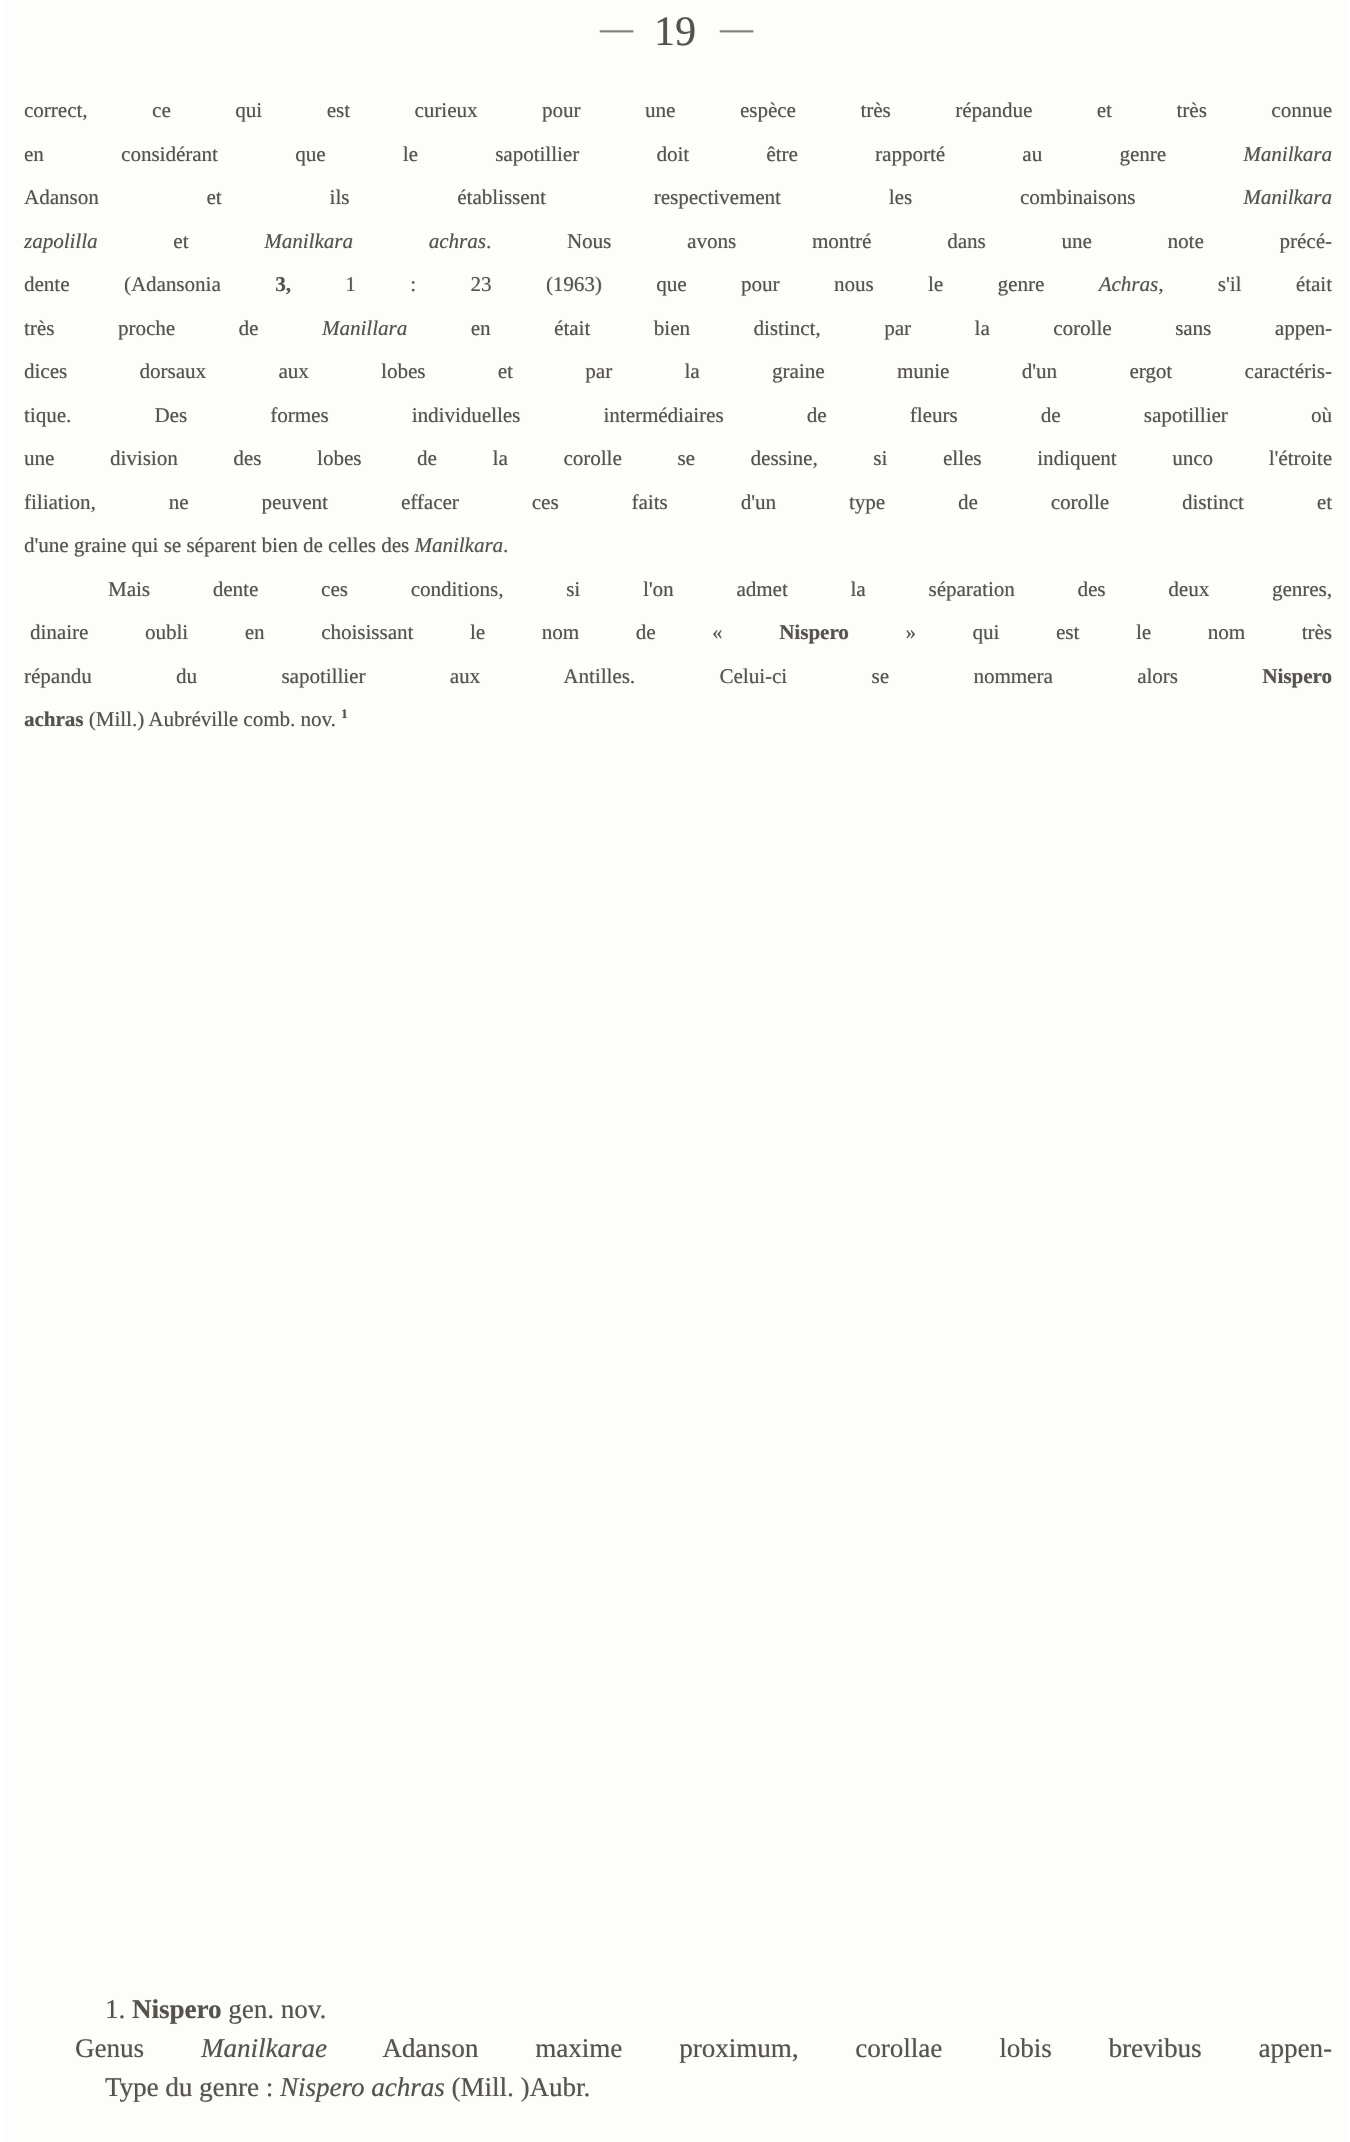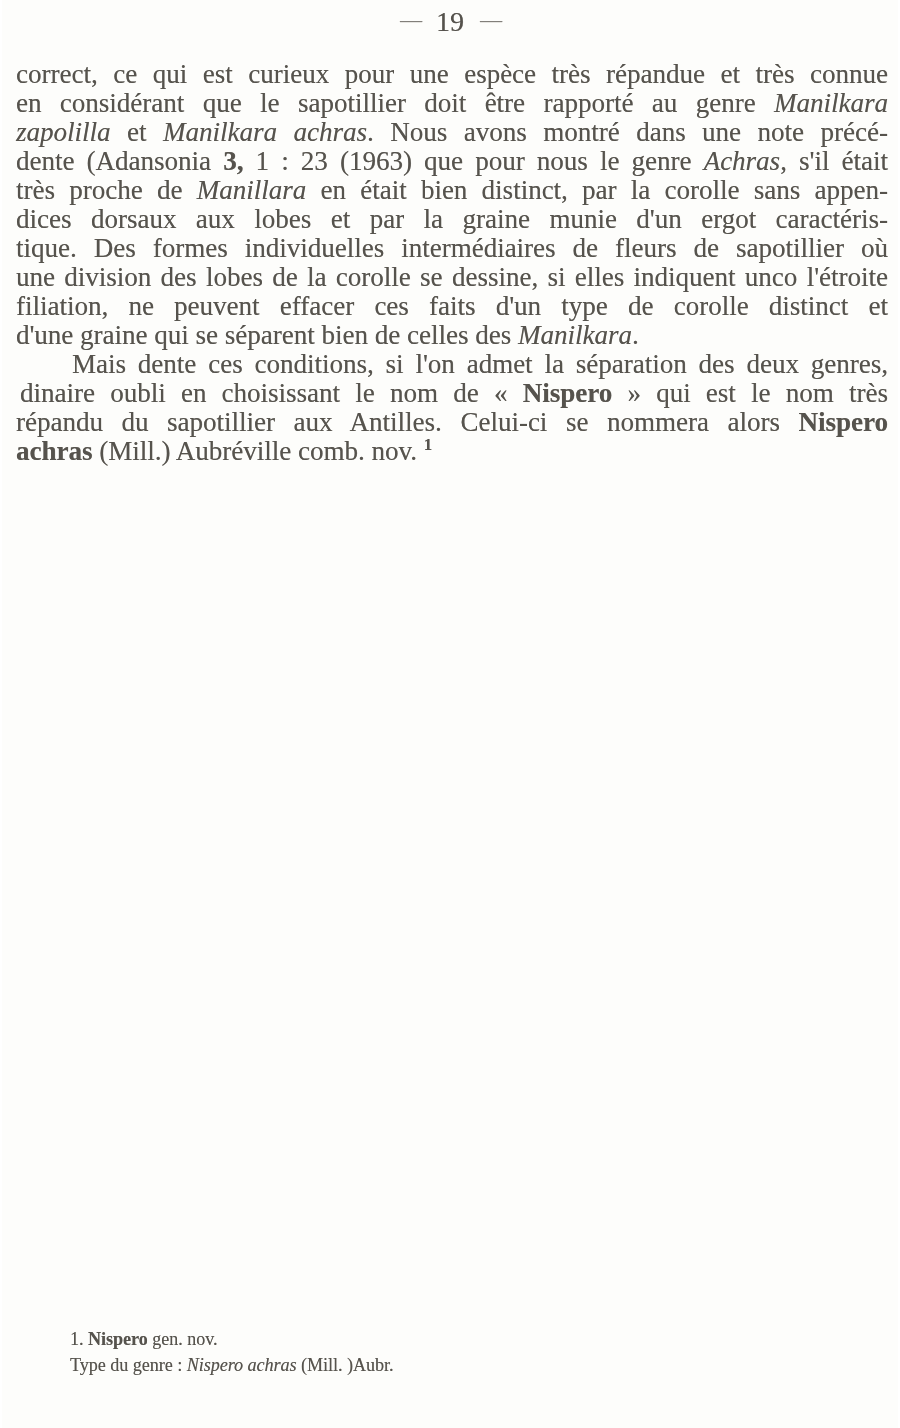--- a/index.html
+++ b/index.html
@@ -30,21 +30,21 @@
     position: relative;
     top: -4px;
     padding: 0 16px;
     letter-spacing: -2px;
   }
   .body-text {
     position: absolute;
     top: 60px;
     left: 14px;
     width: 872px;
-    font-size: 27px;
+    font-size: 14px;
     line-height: 29px;
   }
   .footnote-text {
     position: absolute;
     top: 1326px;
     left: 14px;
     width: 872px;
     font-size: 18px;
     line-height: 26px;
   }
@@ -68,32 +68,34 @@
 
 <div class="page">
 
   <div class="page-header">
     <span class="dash">—</span><span class="num">19</span><span class="dash">—</span>
   </div>
 
   <div class="body-text">
       <div class="tline just"><span>correct, ce qui est curieux pour une espèce très répandue et très connue</span></div>
       <div class="tline just"><span>en considérant que le sapotillier doit être rapporté au genre </span><span class="run-i">Manilkara</span></div>
+      <div class="tline just"><span>Adanson et ils établissent respectivement les combinaisons </span><span class="run-i">Manilkara</span></div>
       <div class="tline just"><span class="run-i">zapolilla</span><span> et </span><span class="run-i">Manilkara achras</span><span>. Nous avons montré dans une note précé-</span></div>
       <div class="tline just"><span>dente (Adansonia </span><span class="run-b">3,</span><span> 1 : 23 (1963) que pour nous le genre </span><span class="run-i">Achras</span><span>, s'il était</span></div>
       <div class="tline just"><span>très proche de </span><span class="run-i">Manillara</span><span> en était bien distinct, par la corolle sans appen-</span></div>
       <div class="tline just"><span>dices dorsaux aux lobes et par la graine munie d'un ergot caractéris-</span></div>
       <div class="tline just"><span>tique. Des formes individuelles intermédiaires de fleurs de sapotillier où</span></div>
       <div class="tline just"><span>une division des lobes de la corolle se dessine, si elles indiquent unco l'étroite</span></div>
       <div class="tline just"><span>filiation, ne peuvent effacer ces faits d'un type de corolle distinct et</span></div>
       <div class="tline"><span>d'une graine qui se séparent bien de celles des </span><span class="run-i">Manilkara</span><span>.</span></div>
       <div class="tline just" style="padding-left: 56px;"><span>Mais dente ces conditions, si l'on admet la séparation des deux genres,</span></div>
       <div class="tline just" style="padding-left: 4px;"><span>dinaire oubli en choisissant le nom de « </span><span class="run-b">Nispero</span><span> » qui est le nom très</span></div>
       <div class="tline just"><span>répandu du sapotillier aux Antilles. Celui-ci se nommera alors </span><span class="run-b">Nispero</span></div>
       <div class="tline"><span class="run-b">achras</span><span> (Mill.) Aubréville comb. nov. </span><span class="run-sup">1</span></div>
     </div>
 
   <div class="footnote-text">
       <div class="tline" style="padding-left: 54px;"><span>1. </span><span class="run-b">Nispero</span><span> gen. nov.</span></div>
+      <div class="tline just" style="padding-left: 34px;"><span>Genus </span><span class="run-i">Manilkarae</span><span> Adanson  maxime proximum, corollae lobis brevibus appen-</span></div>
       <div class="tline" style="padding-left: 54px;"><span>Type du genre : </span><span class="run-i">Nispero achras</span><span> (Mill. )Aubr.</span></div>
     </div>
 
 </div>
 
 </body></html>

